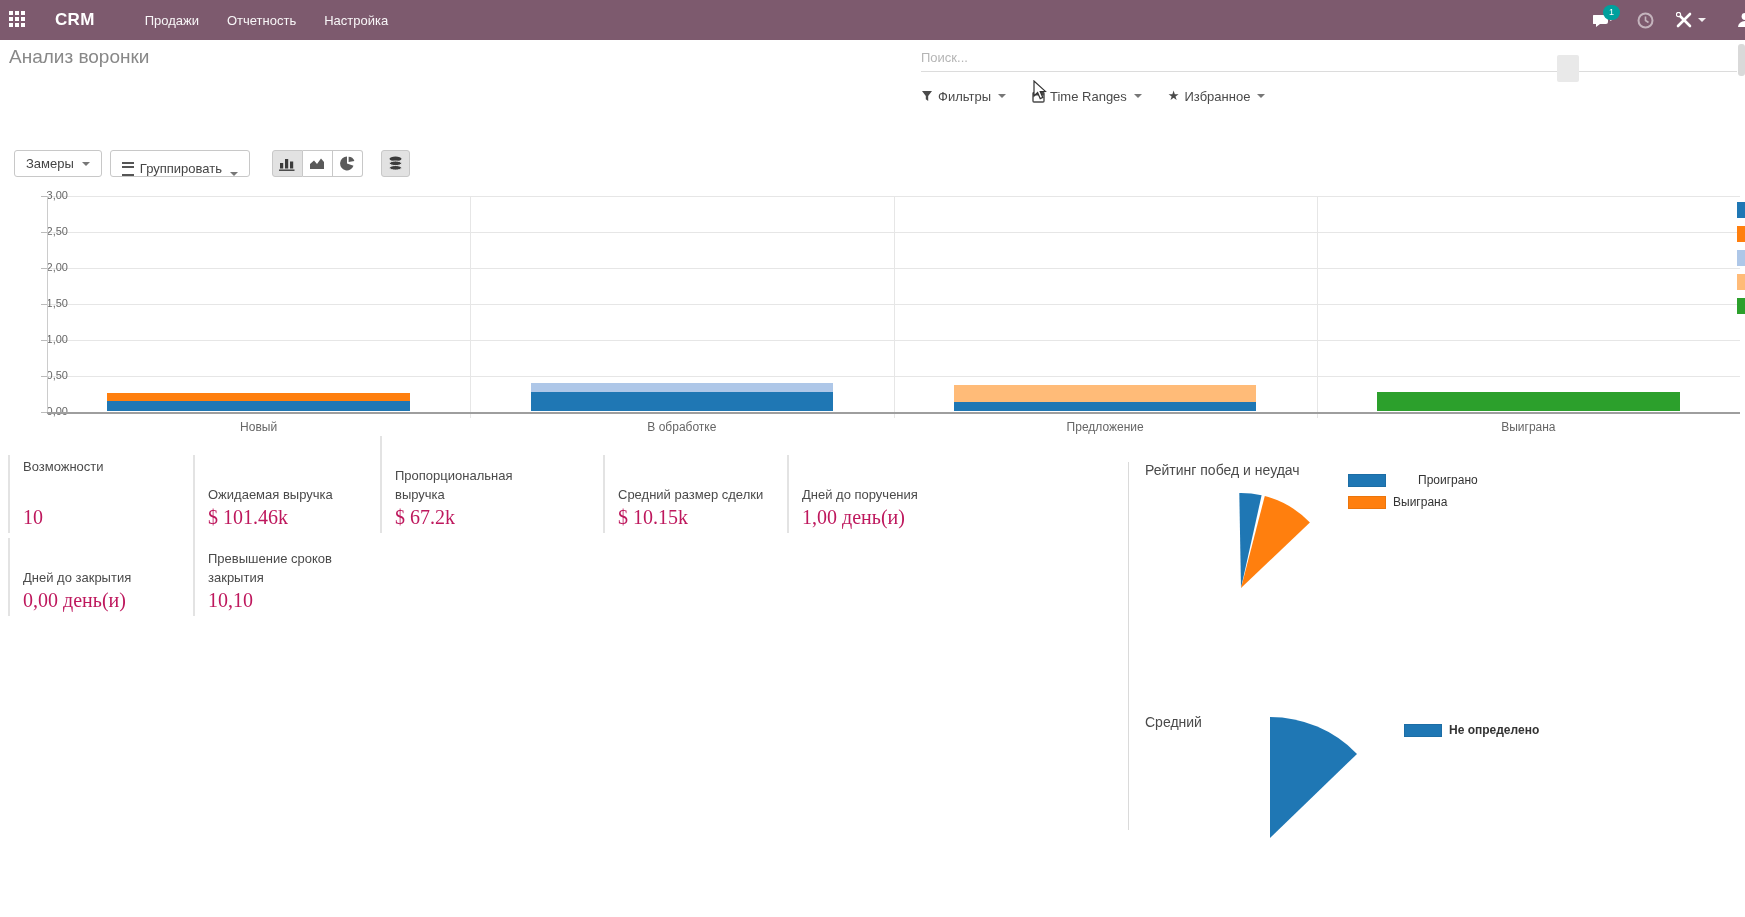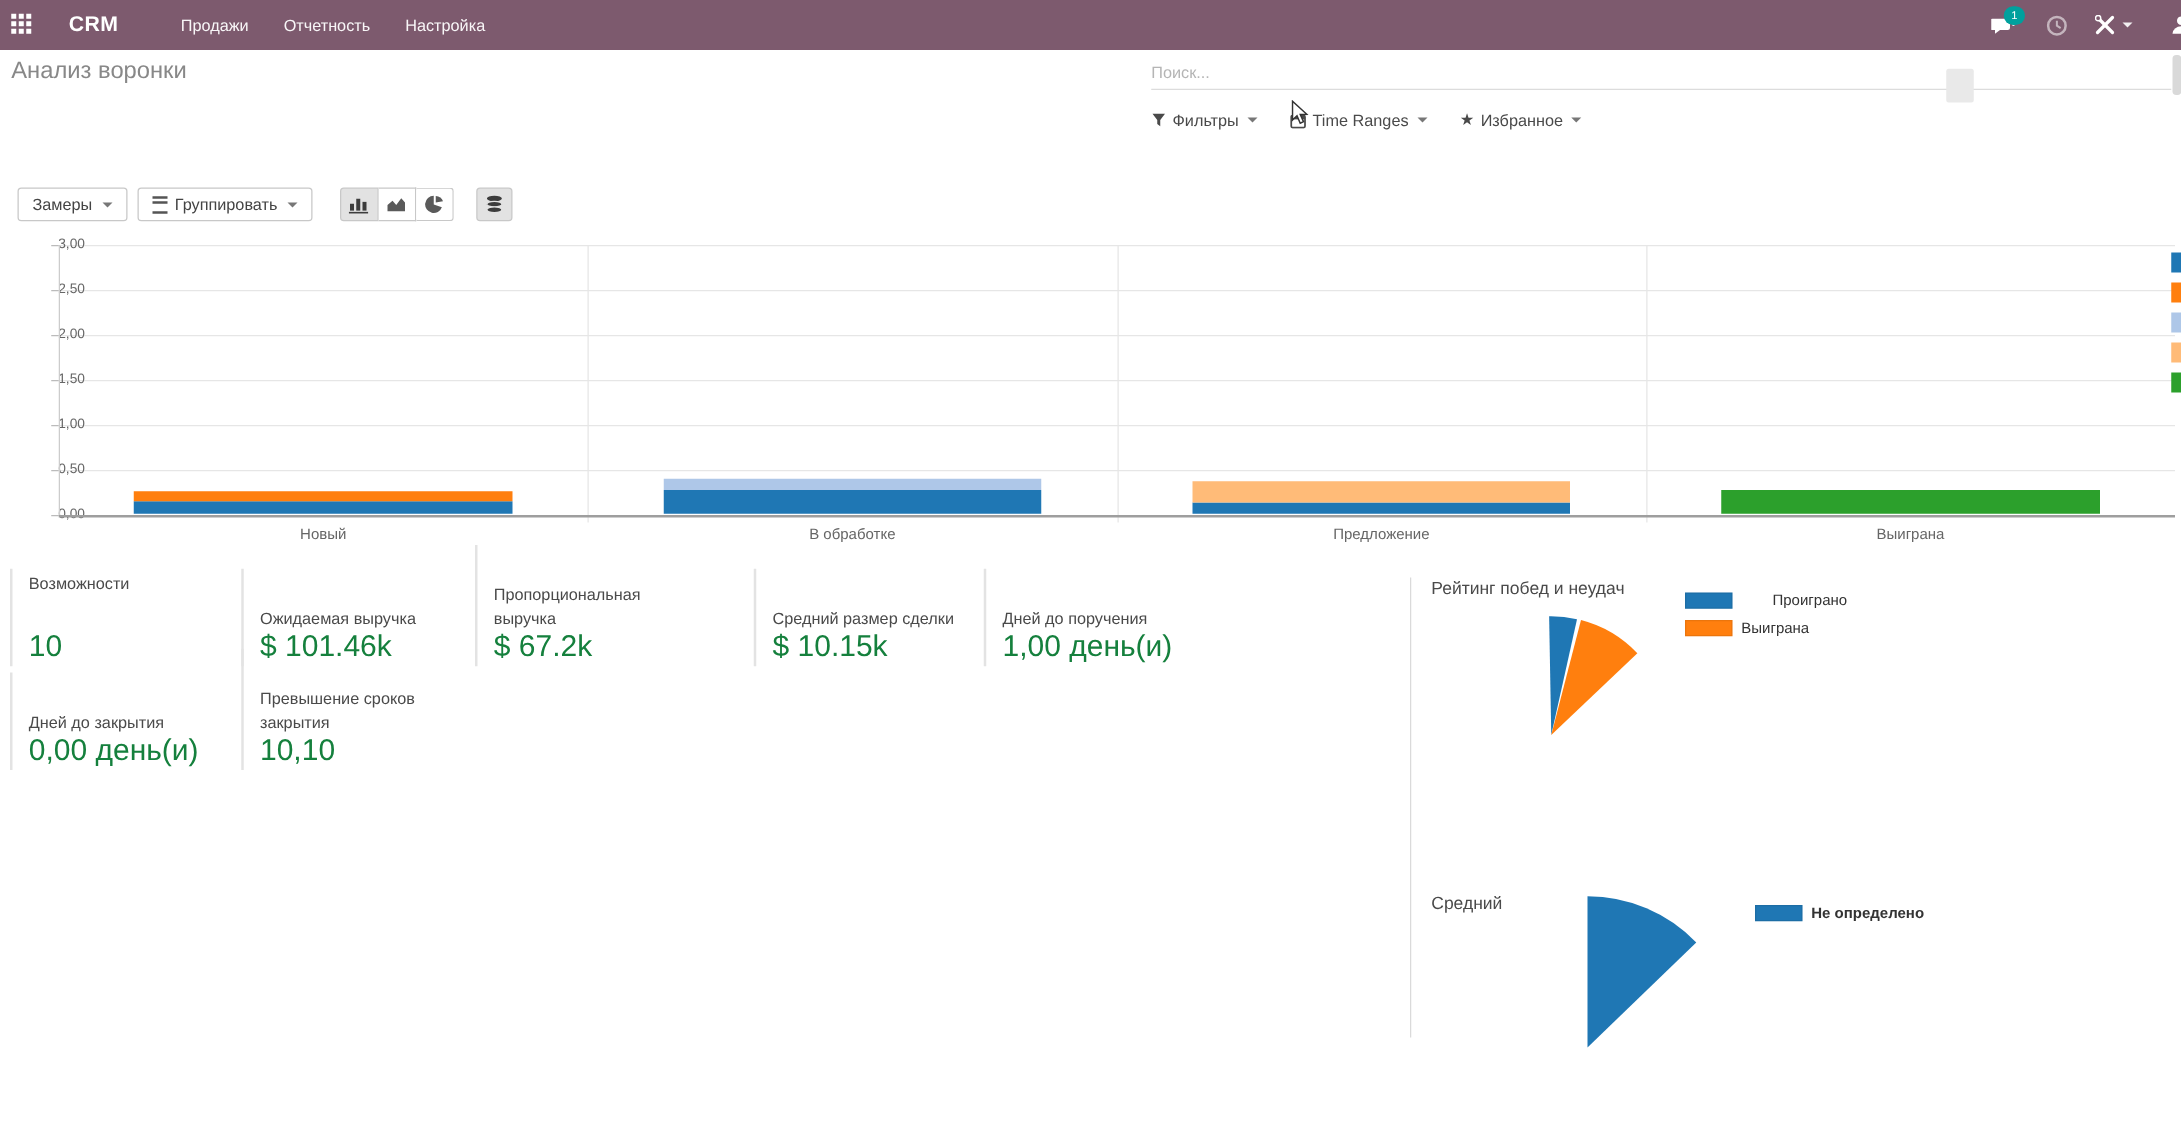--- a/index.html
+++ b/index.html
@@ -26,21 +26,21 @@
   .search-underline{position:absolute;left:921px;top:71px;width:816px;height:1px;background:#dcdcdc;}
   .search-side-box{position:absolute;left:1557px;top:55px;width:22px;height:27px;background:#e9e9e9;border-radius:2px;}
   .scroll-thumb{position:absolute;left:1738px;top:44px;width:7px;height:32px;background:#d9d9d9;border-radius:3px;}
   .filter-row{position:absolute;left:921px;top:86px;height:20px;display:flex;gap:26px;align-items:center;}
   .f-btn{display:flex;align-items:center;gap:5px;font-size:13px;color:#4a4a4a;cursor:pointer;}
   .caret-g{width:0;height:0;border-left:4px solid transparent;border-right:4px solid transparent;border-top:4px solid #777;margin-left:2px;}
   .star{font-size:13px;color:#4a4a4a;line-height:12px;}
   
   .toolbar{position:absolute;left:14px;top:150px;height:27px;display:flex;align-items:stretch;}
   .btn{background:#fff;border:1px solid #c8c8c8;border-radius:3px;font-size:13px;color:#444;display:flex;align-items:center;gap:6px;padding:0 11px;cursor:pointer;height:25px;}
-  .btn + .btn{margin-left:8px;}
+  .btn + .btn{margin-left:8px;align-items:flex-end;}
   .btn-group{display:flex;margin-left:22px;}
   .btn-group .gbtn{background:#fff;border:1px solid #c8c8c8;border-left-width:0;width:29px;display:flex;align-items:center;justify-content:center;cursor:pointer;height:25px;box-sizing:content-box;}
   .btn-group .gbtn:first-child{border-left-width:1px;border-radius:3px 0 0 3px;}
   .btn-group .gbtn:last-child{border-radius:0 3px 3px 0;}
   .gbtn.active{background:#e2e2e2;}
   .sq-btn{margin-left:18px;background:#e2e2e2;border:1px solid #c8c8c8;border-radius:3px;width:27px;display:flex;align-items:center;justify-content:center;cursor:pointer;height:25px;}
   .hamb{display:inline-block;width:12px;height:10px;border-top:2px solid #555;border-bottom:2px solid #555;position:relative;}
   .hamb:after{content:"";position:absolute;left:0;top:2px;width:12px;height:2px;background:#555;}
   
   .ylab{position:absolute;left:0;width:40px;text-align:right;font-size:11px;color:#666;padding-left:28px;}
@@ -48,21 +48,21 @@
   .vgrid{position:absolute;width:1px;background:#e6e6e6;}
   .ytick{position:absolute;width:6px;height:1px;background:#bbbbbb;}
   .spine{position:absolute;width:1px;background:#cccccc;}
   .baseline{position:absolute;height:2px;background:#9e9e9e;}
   .barseg{position:absolute;}
   .catlab{position:absolute;font-size:12px;color:#666;text-align:center;}
   .lg-swatch{position:absolute;width:9px;height:16px;}
   
   .kpi{position:absolute;height:78px;border-left:2px solid #e3e3e3;box-sizing:border-box;display:flex;flex-direction:column;justify-content:flex-end;padding:0 0 2px 13px;}
   .kpi .lb{font-size:13px;line-height:19px;color:#4a4a4a;}
-  .kpi .vl{font-size:24px;line-height:27px;color:#15803d;}
+  .kpi .vl{font-size:20px;line-height:27px;color:#be185d;font-family:Liberation Serif, serif;}
   
   .vdivider{position:absolute;left:1128px;top:462px;width:1px;height:368px;background:#dadada;}
   .pie-title{position:absolute;font-size:14px;color:#4a4a4a;}
   .plegend{position:absolute;display:flex;align-items:center;gap:7px;cursor:pointer;}
   .plegend .sw{width:38px;height:13px;border:1px solid rgba(0,0,0,.08);box-sizing:border-box;}
   .plegend .tx{font-size:12px;color:#333;}
   svg.overlay{position:absolute;left:0;top:0;pointer-events:none;}
   .cursor{position:absolute;left:1033px;top:80px;pointer-events:none;}
 </style>
 </head>

